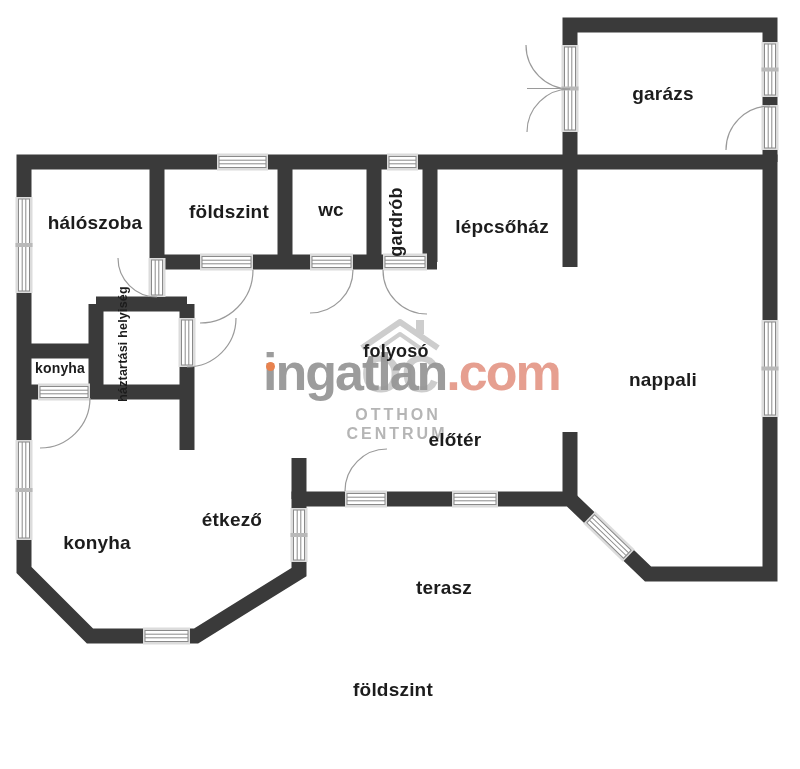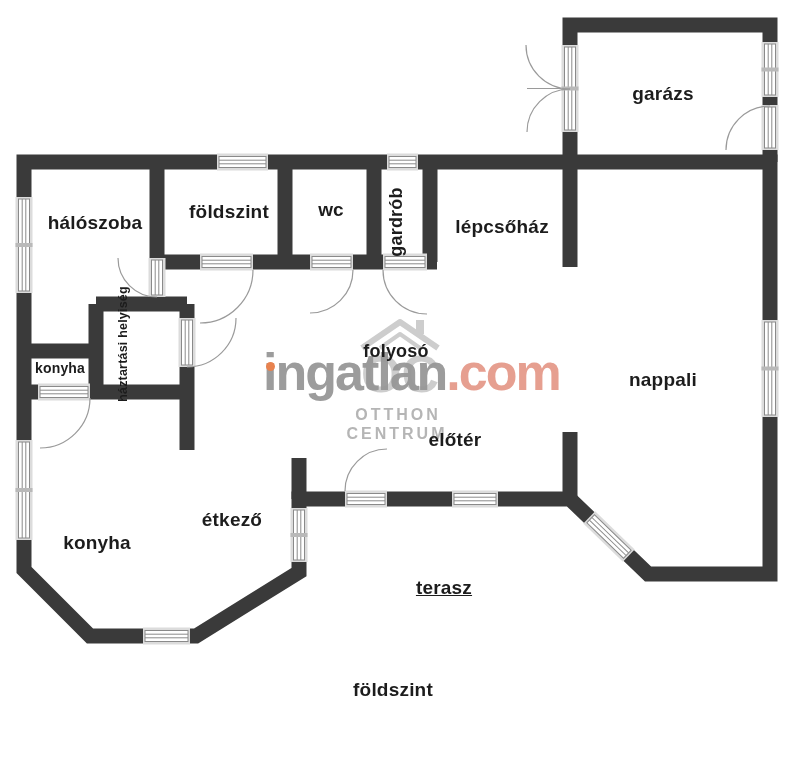--- a/index.html
+++ b/index.html
@@ -230,17 +230,17 @@
     <div class="room-label rot sz18" style="left:396px;top:222px;">gardrób</div>
     <div class="room-label" style="left:502px;top:227px;">lépcsőház</div>
     <div class="room-label" style="left:663px;top:94px;">garázs</div>
     <div class="room-label" style="left:663px;top:380px;">nappali</div>
     <div class="room-label sz18" style="left:396px;top:351px;">folyosó</div>
     <div class="room-label" style="left:455px;top:440px;">előtér</div>
     <div class="room-label rot sz13" style="left:123px;top:344px;">háztartási helyiség</div>
     <div class="room-label sz14" style="left:60px;top:368px;">konyha</div>
     <div class="room-label" style="left:97px;top:543px;">konyha</div>
     <div class="room-label" style="left:232px;top:520px;">étkező</div>
-    <div class="room-label" style="left:444px;top:588px;text-decoration:underline;">terasz</div>
+    <div class="room-label" style="left:444px;top:588px;">terasz</div>
     <div class="room-label" style="left:393px;top:690px;">földszint</div>
   </div>
 
 </div>
 
 </body></html>

